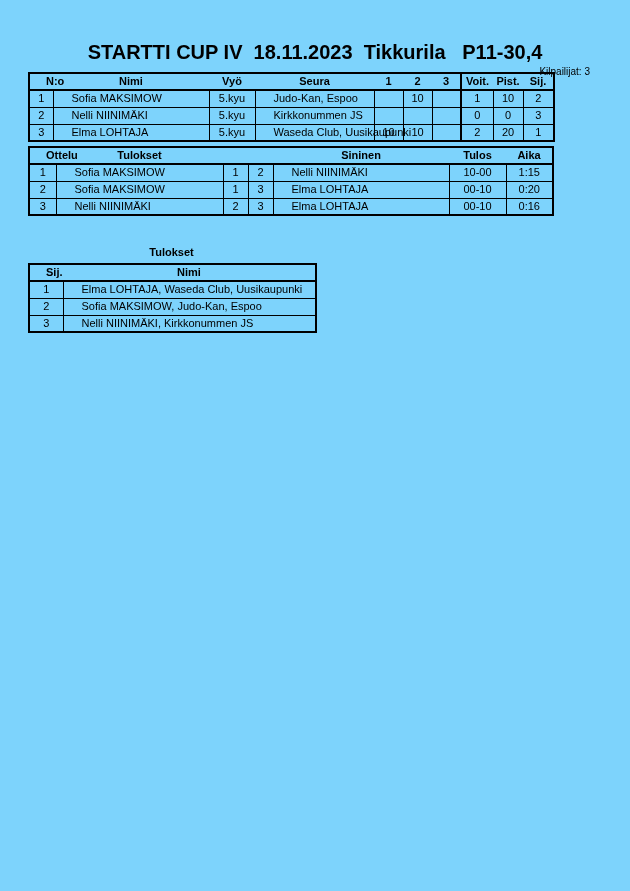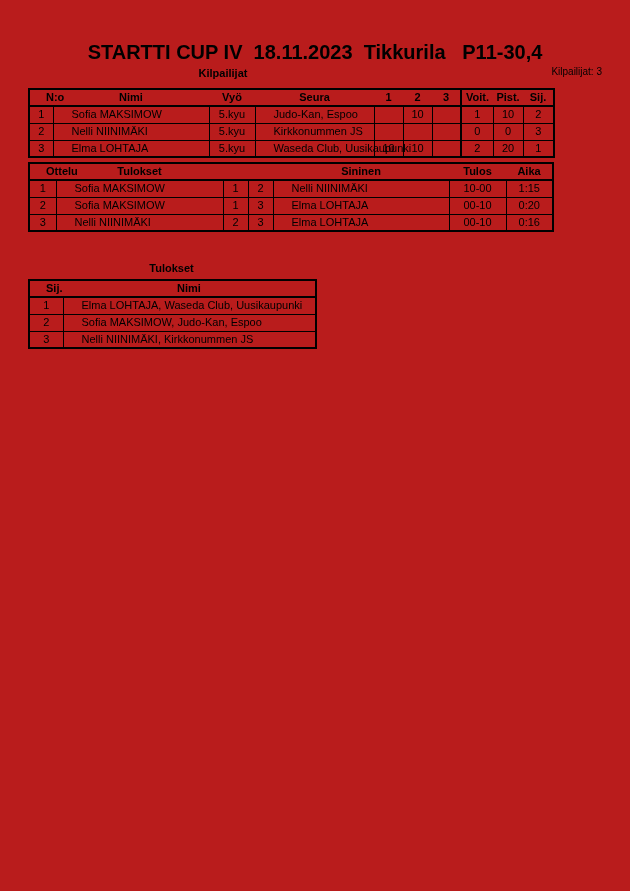--- a/index.html
+++ b/index.html
@@ -7,36 +7,36 @@
   body {
     font-family: "Liberation Sans", sans-serif;
     color: #000;
     width: 630px;
     height: 891px;
   }
   .page {
     position: relative;
     width: 630px;
     height: 891px;
-    background: #b91c1c;
+    background: #7dd3fc;
     overflow: hidden;
   }
   .doc-title {
     margin-top: 40px;
     width: 630px;
     text-align: center;
     font-size: 20px;
     font-weight: bold;
     white-space: pre;
     line-height: 24px;
   }
   .count-label {
     position: absolute;
     top: 66px;
-    right: 28px;
+    right: 40px;
     font-size: 10px;
     line-height: 12px;
   }
   .section-heading {
     font-size: 11px;
     font-weight: bold;
     text-align: center;
     line-height: 13px;
   }
   .heading-kilpailijat { width: 390px; margin-left: 28px; margin-top: 3px; }
@@ -79,21 +79,20 @@
 </style>
 </head>
 <body>
 
 <div class="page">
 
   <div class="doc-title">STARTTI CUP IV  18.11.2023  Tikkurila   P11-30,4</div>
 
   <div class="count-label">Kilpailijat: 3</div>
 
-  <div class="section-heading heading-kilpailijat">Kilpailijat</div>
 
   <table class="tbl-kilpailijat">
     <colgroup>
       <col style="width:24px">
         <col style="width:156px">
         <col style="width:46px">
         <col style="width:119px">
       <col style="width:29px">
         <col style="width:29px">
         <col style="width:29px">

